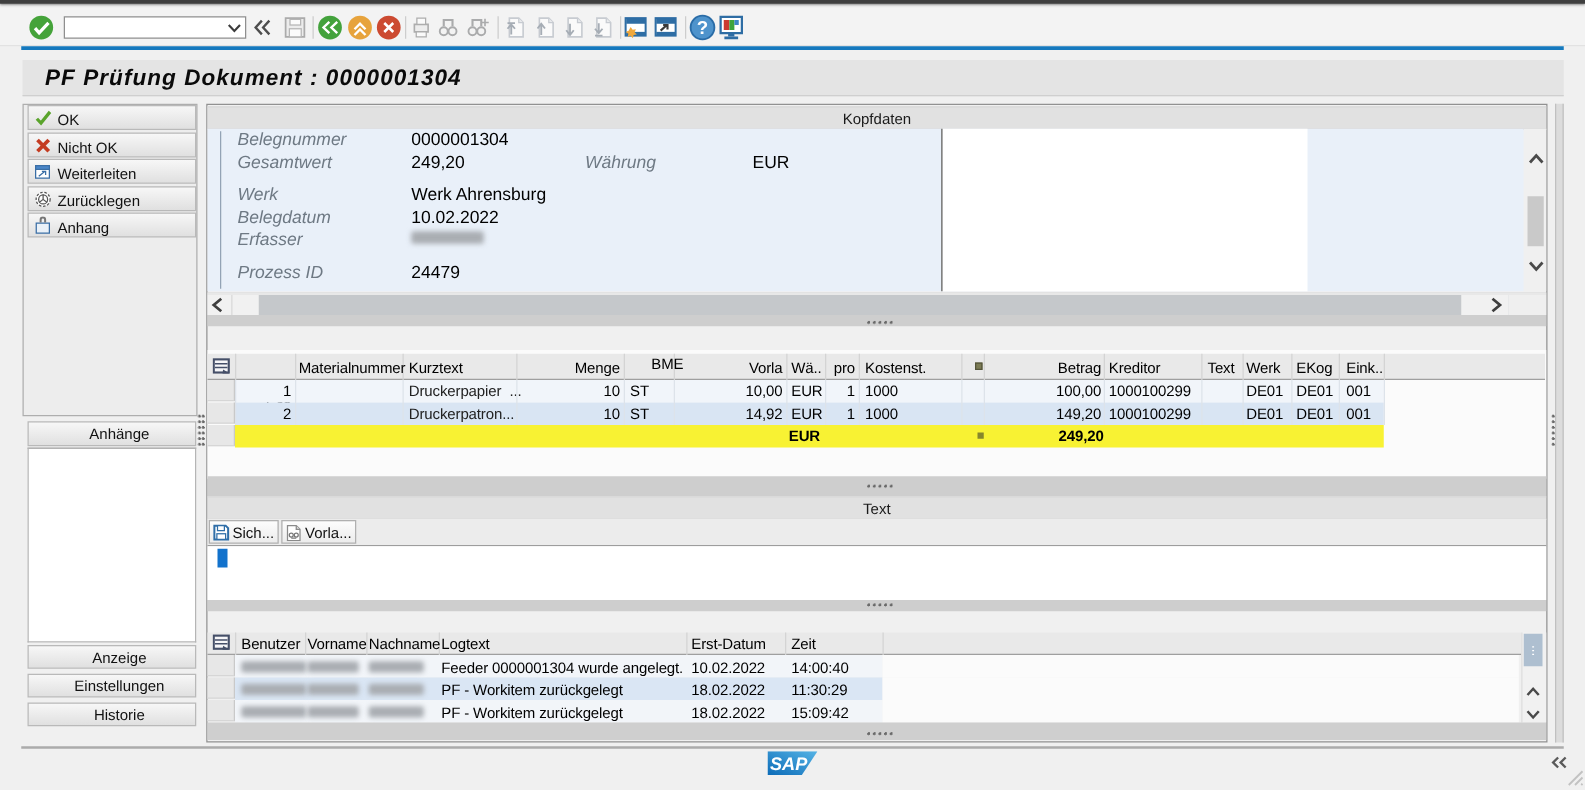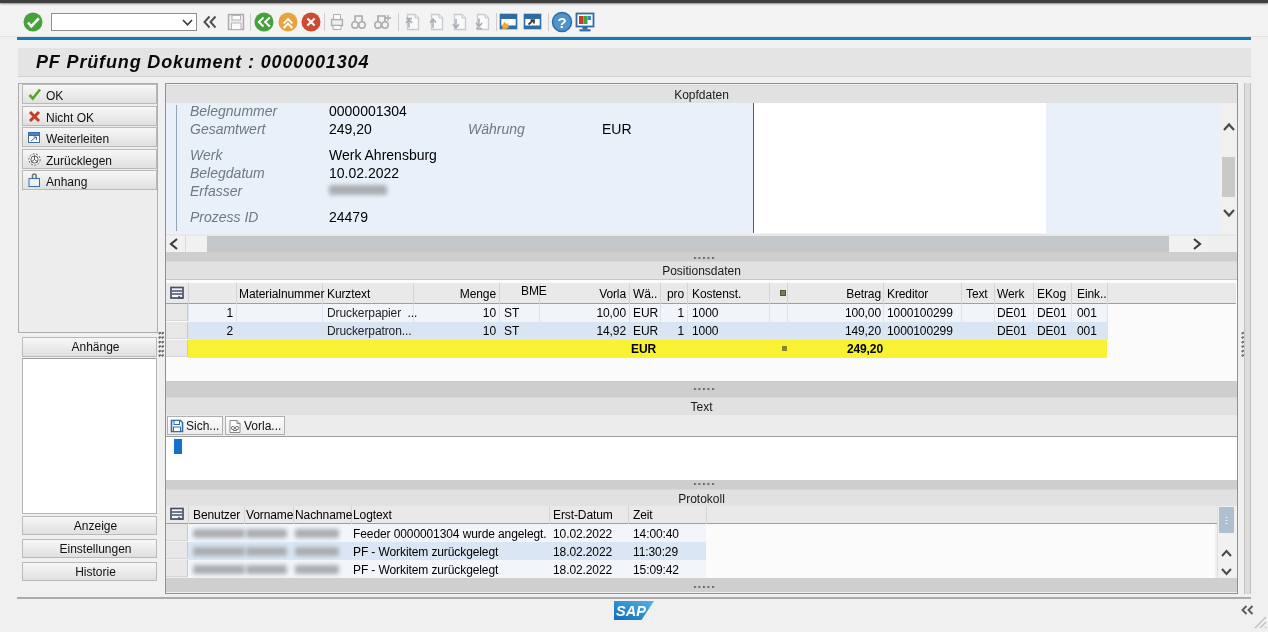--- a/index.html
+++ b/index.html
@@ -211,21 +211,20 @@
   <div class="abs" style="left:1003px;top:152px;width:38px;height:16px;background:#f1f1f1;"></div>
   <div class="abs" style="left:0;top:152px;width:19px;height:16px;background:#f1f1f1;"></div>
   <div class="abs" style="left:19px;top:152px;width:22px;height:16px;background:#f1f1f1;border-left:1px solid #dadada;"></div>
   <svg class="abs" style="left:0;top:152px;" width="1041" height="16">
     <path d="M11 3 l-6 5 6 5" stroke="#3f3f3f" stroke-width="2.2" fill="none"></path>
     <path d="M1028 3 l6 5 -6 5" stroke="#3f3f3f" stroke-width="2.2" fill="none"></path>
   </svg>
   <div class="abs" style="left:1041px;top:152px;width:30px;height:16px;background:#efefef;"></div>
   <div class="dots" style="left:527px;top:172px;"></div>
 
-  <div class="secttitle" style="top:177px;">Positionsdaten</div>
   <div class="abs" style="left:0;top:196px;width:1071px;height:103px;background:#fbfbfb;"></div>
   <div id="postable">
 <div class="abs" style="left:0;top:199px;width:1070px;height:21px;background:#e9e9e9;border-bottom:1px solid #9f9f9f;"></div>
 <svg class="abs" style="left:4px;top:202px;" width="16" height="15">
         <rect x="1" y="1.5" width="12" height="10.5" fill="#f6f6f8" stroke="#454f68" stroke-width="1.7"></rect>
         <path d="M2 5 h10 M2 8 h10" stroke="#454f68" stroke-width="1.3"></path>
         <path d="M8.5 9.5 l5 3.2 h-5.5 z" fill="#454f68"></path>
       </svg>
 <div class="grid" style="left:22px;top:199px;height:21px;"></div>
 <div class="grid" style="left:70px;top:199px;height:21px;"></div>
@@ -334,21 +333,20 @@
         <circle cx="9" cy="9" r="1.6" fill="none" stroke="#777"></circle>
         <path d="M5 11.5 h4" stroke="#777"></path>
       </svg>
     <span>Vorla...</span>
     </div>
   <div class="abs" style="left:0;top:353px;width:1071px;height:43px;background:#fff;"></div>
   <div class="abs" style="left:8px;top:355px;width:8px;height:15px;background:#1272cc;"></div>
   <div class="abs" style="left:0;top:396px;width:1071px;height:9px;background:#cecece;"></div>
   <div class="dots" style="left:527px;top:398px;"></div>
 
-  <div class="secttitle" style="top:405px;">Protokoll</div>
   <div id="prototable">
 <div class="abs" style="left:0;top:422px;width:1051px;height:18px;background:#e9e9e9;border-bottom:1px solid #9f9f9f;"></div>
 <svg class="abs" style="left:4px;top:423px;" width="16" height="15">
         <rect x="1" y="1.5" width="12" height="10.5" fill="#f6f6f8" stroke="#454f68" stroke-width="1.7"></rect>
         <path d="M2 5 h10 M2 8 h10" stroke="#454f68" stroke-width="1.3"></path>
         <path d="M8.5 9.5 l5 3.2 h-5.5 z" fill="#454f68"></path>
       </svg>
 <div class="grid" style="left:22px;top:422px;height:18px;"></div>
 <div class="grid" style="left:78px;top:422px;height:18px;"></div>
 <div class="grid" style="left:127px;top:422px;height:18px;"></div>

